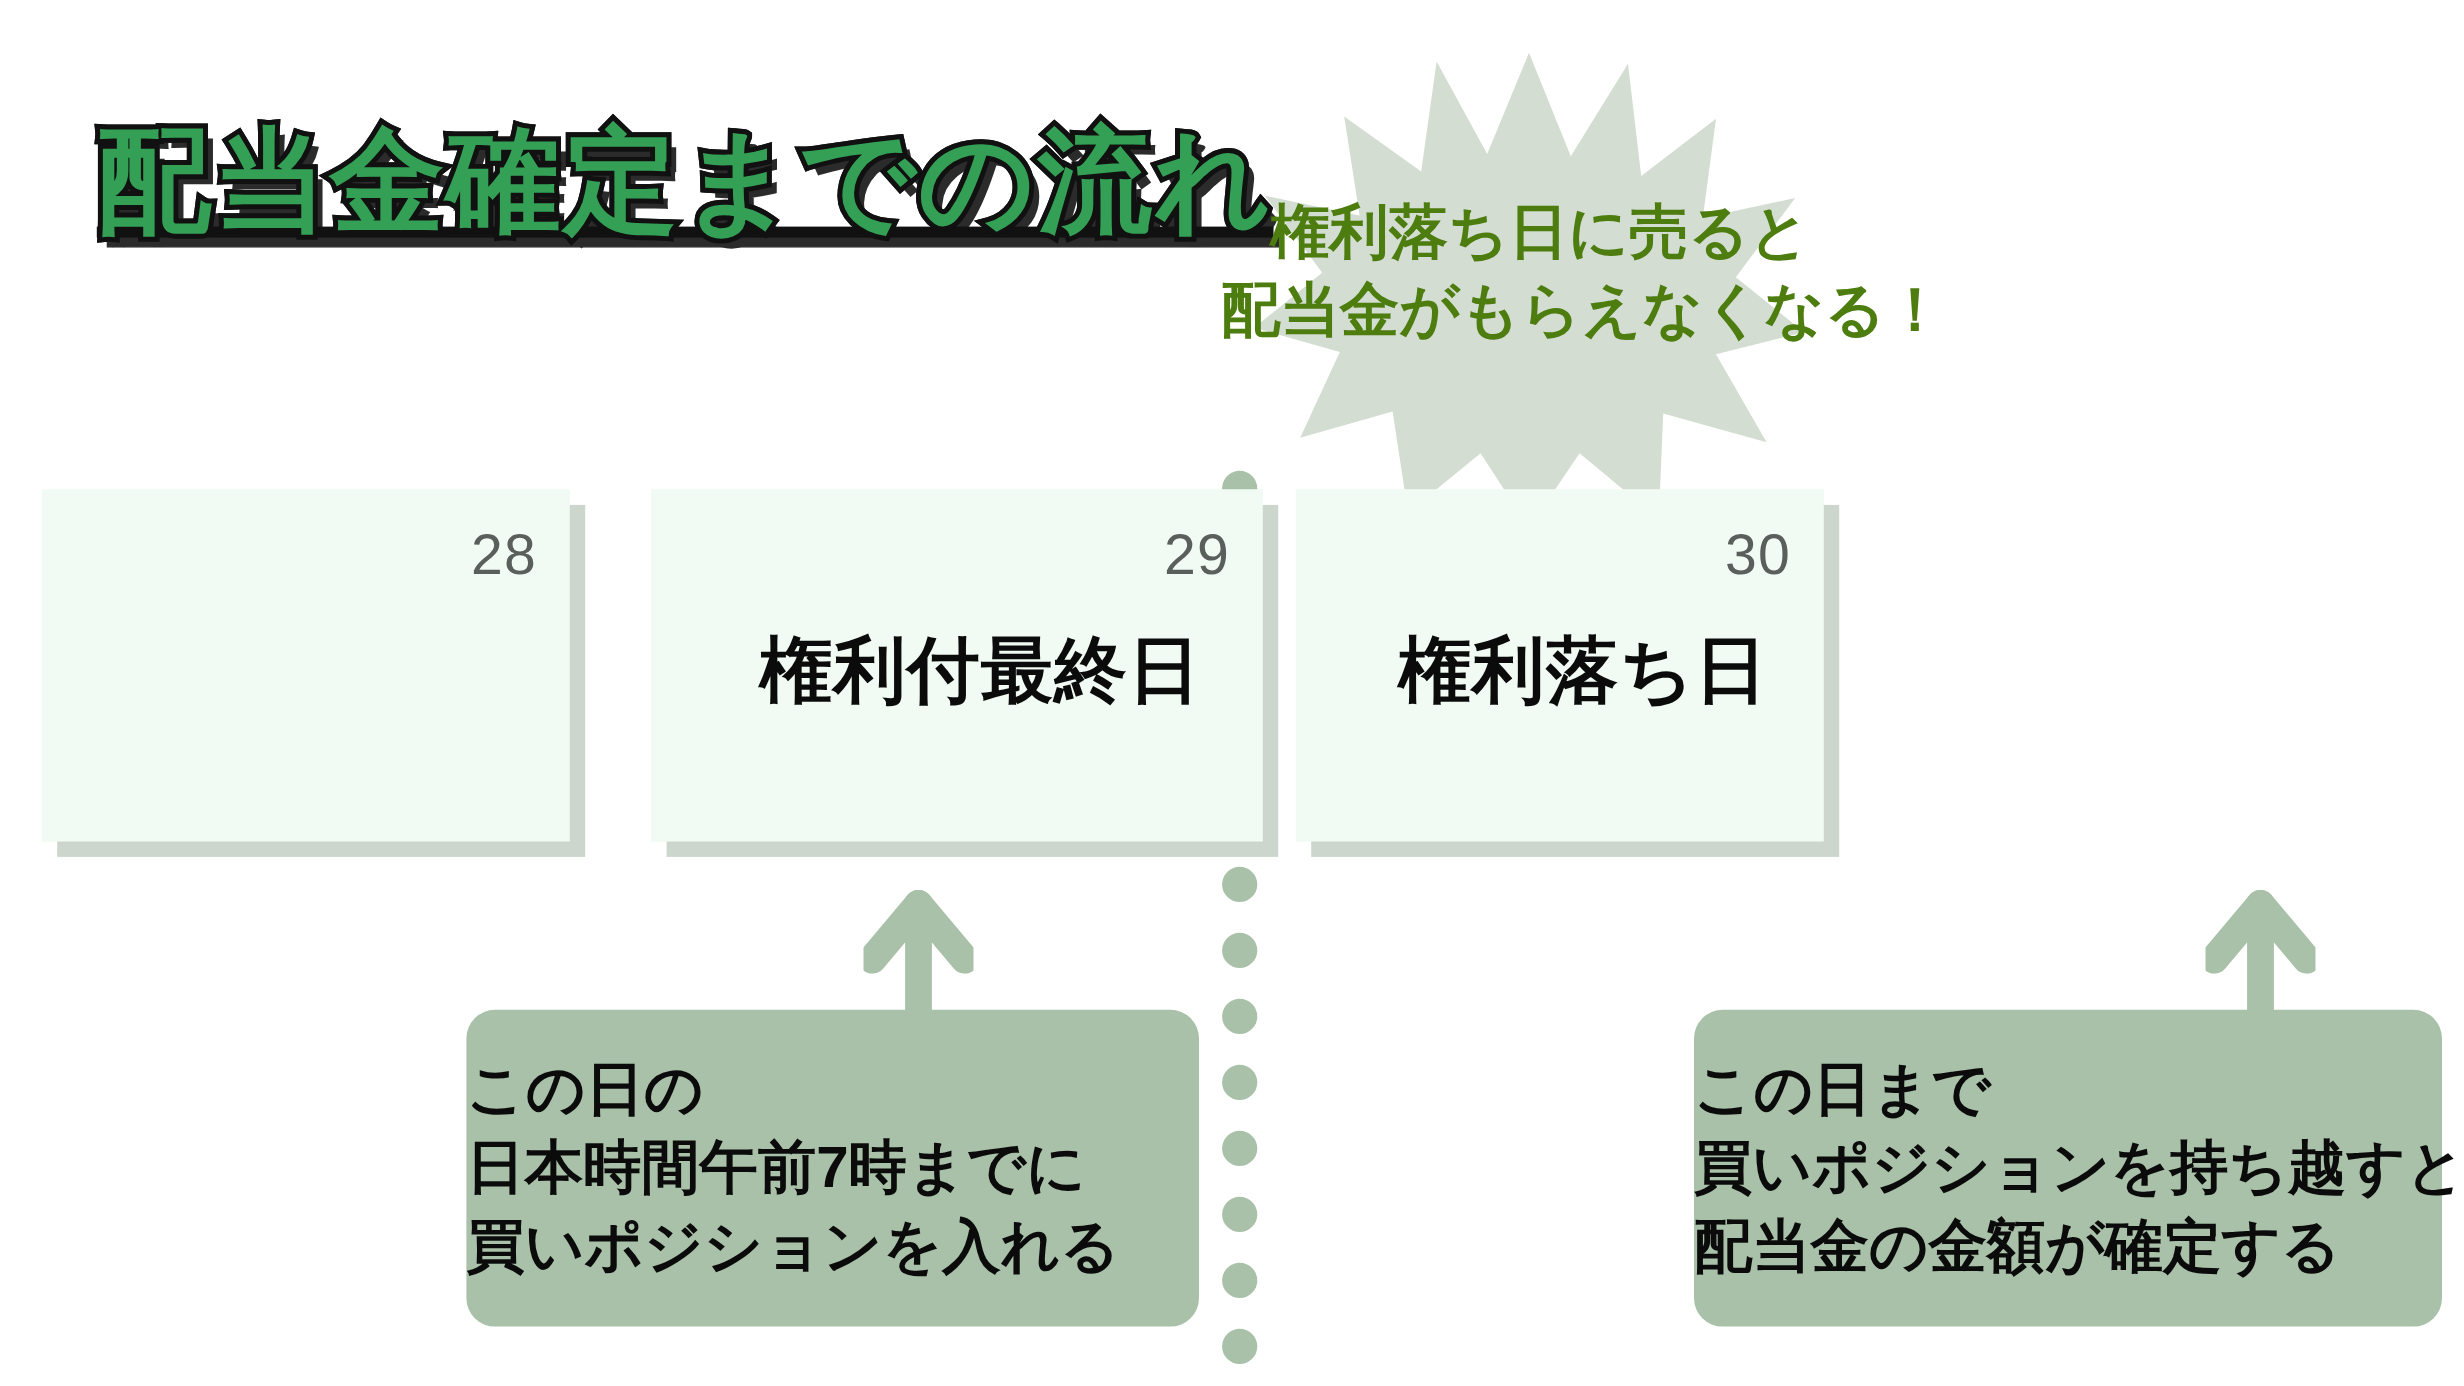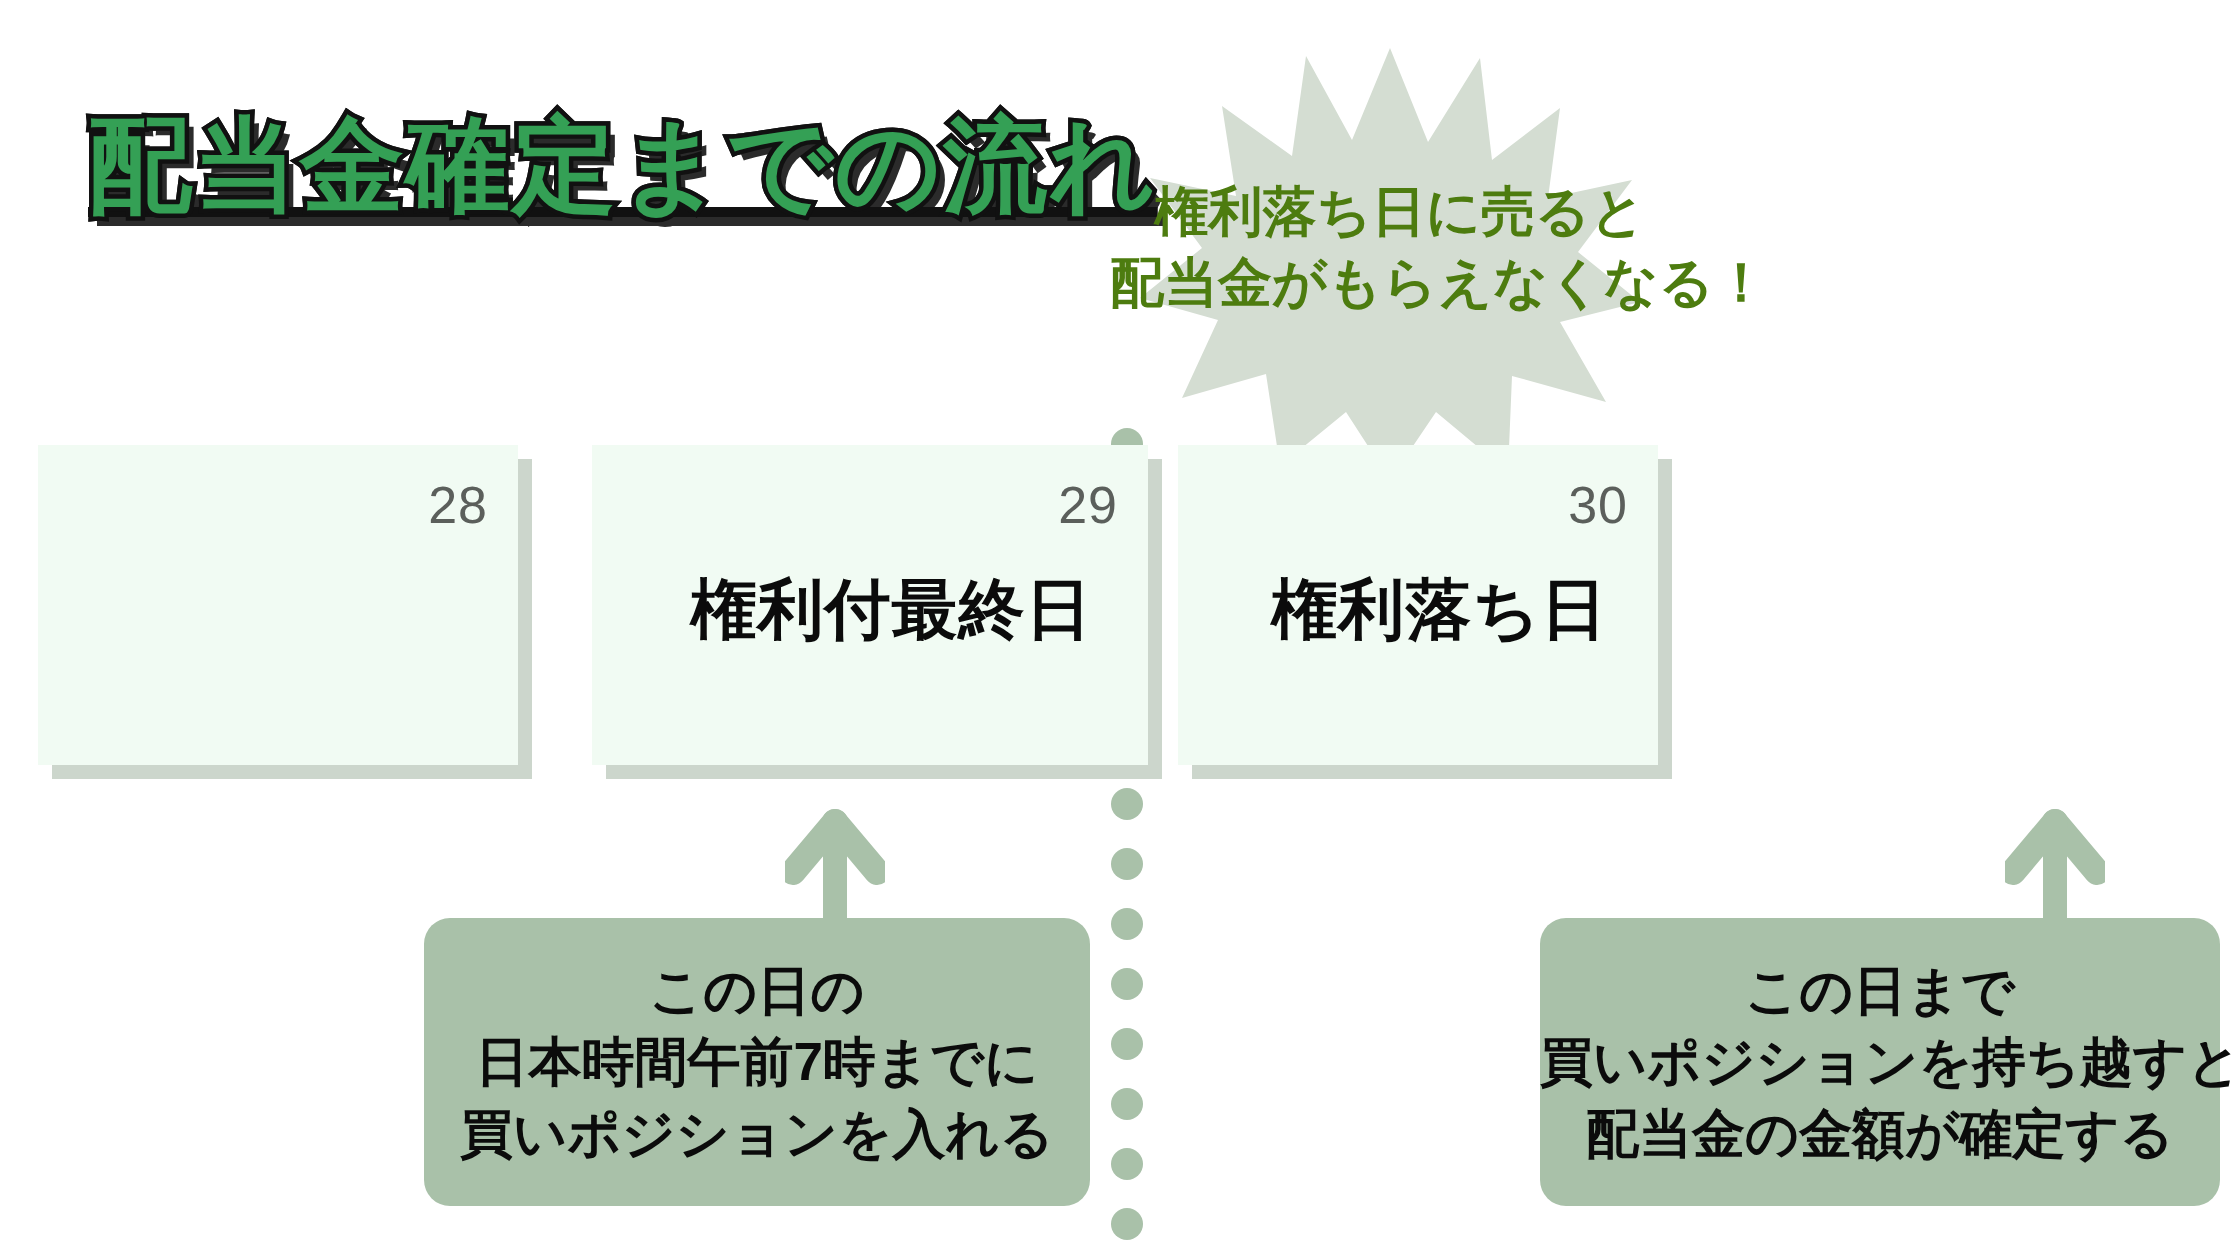--- a/index.html
+++ b/index.html
@@ -77,21 +77,20 @@
   #card-30{left:1178px;width:480px;}
   #card-31{left:1712px;width:480px;}
 
   
   .callout{
     position:absolute;
     background:#a9c1a9;
     border-radius:26px;
     color:#0b0b0b;
     font-weight:bold;
-    text-align:center;
     display:flex;flex-direction:column;justify-content:center;
     line-height:1.34;
     z-index:3;
   }
   .callout div{white-space:nowrap;}
   #callout-left{left:424px;top:918px;width:666px;height:288px;font-size:53px;}
   #callout-right{left:1540px;top:918px;width:680px;height:288px;font-size:53px;}
 
   
   .uparrow{position:absolute;width:100px;height:140px;z-index:2;}

